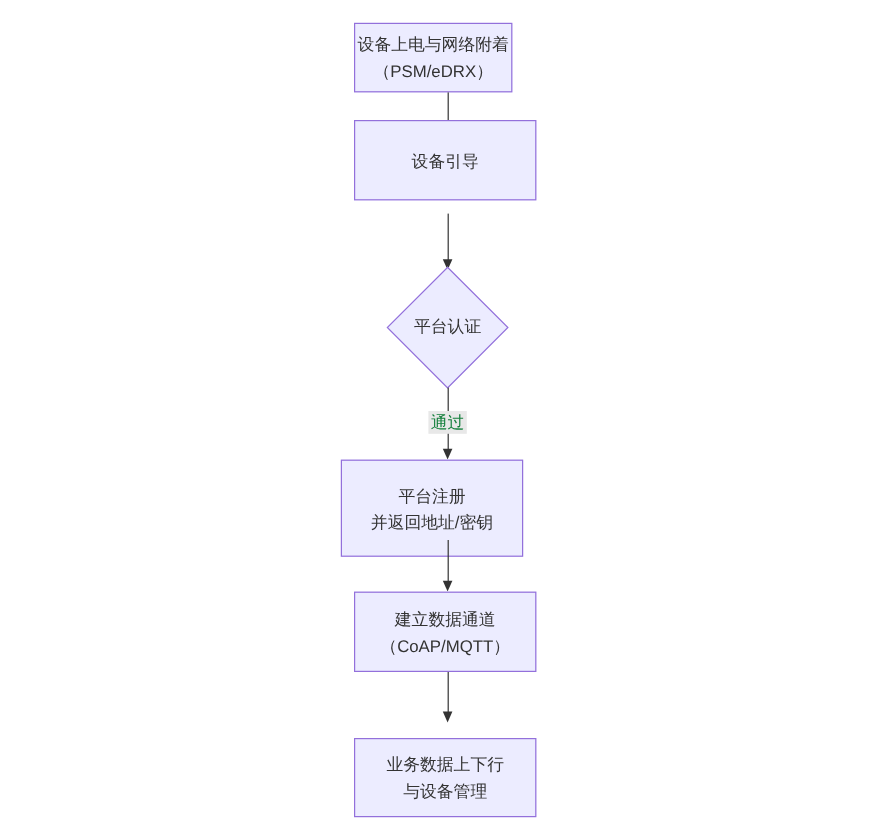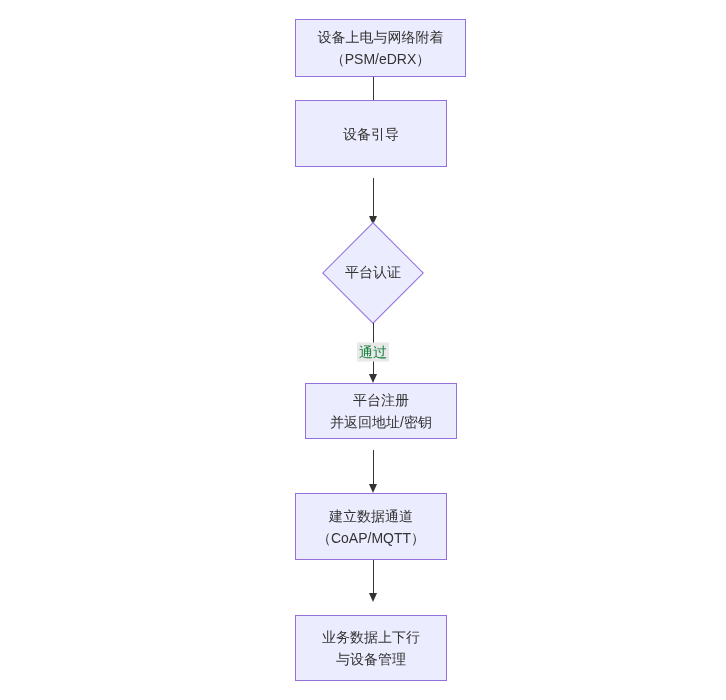--- a/index.html
+++ b/index.html
@@ -23,23 +23,23 @@
     border: 1px solid #9370DB;
     display: flex;
     flex-direction: column;
     align-items: center;
     justify-content: center;
     text-align: center;
     font-size: 14px;
     line-height: 22px;
     color: #333333;
   }
-  .node-a { left: 295px; top: 19px;  width: 171px; height: 58px; text-align: right; }
+  .node-a { left: 295px; top: 19px;  width: 132px; height: 58px; text-align: right; }
   .node-b { left: 295px; top: 100px; width: 152px; height: 67px; }
-  .node-d { left: 305px; top: 383px; width: 152px; height: 56px; }
+  .node-d { left: 284px; top: 383px; width: 152px; height: 81px; }
   .node-e { left: 295px; top: 493px; width: 152px; height: 67px; }
   .node-f { left: 295px; top: 615px; width: 152px; height: 66px; }
 
   .diamond-shape {
     position: absolute;
     left: 337px;
     top: 237px;
     width: 72px;
     height: 72px;
     box-sizing: border-box;

